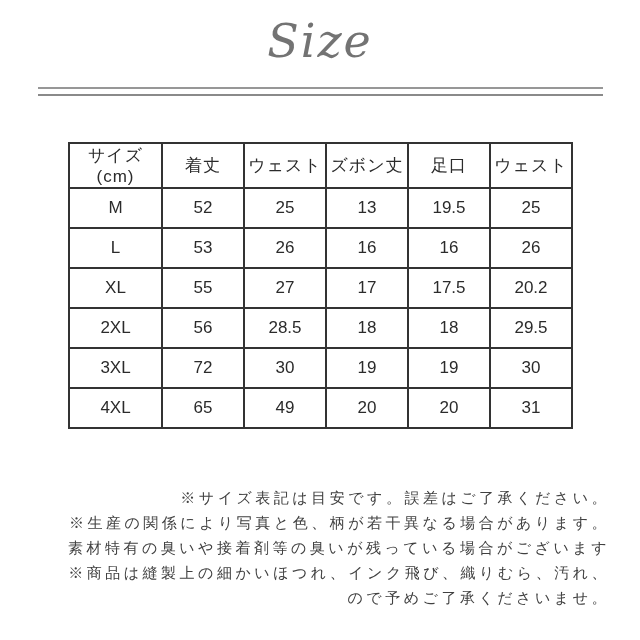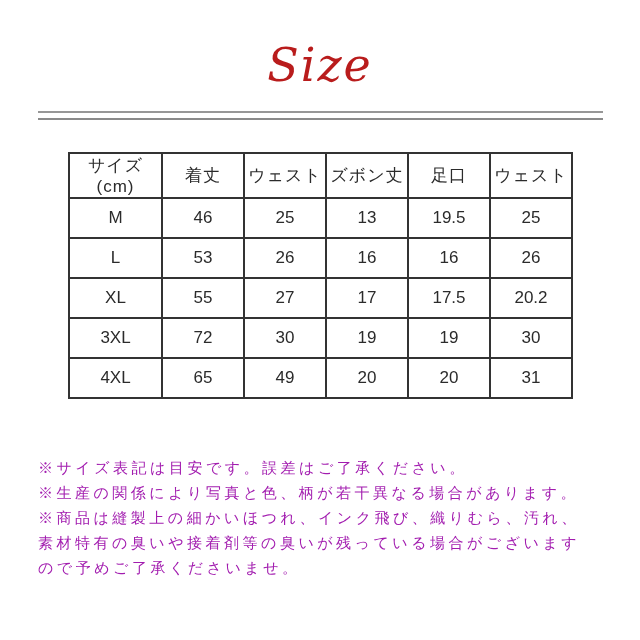--- a/index.html
+++ b/index.html
@@ -14,46 +14,46 @@
     color: #2e2e2e;
     overflow: hidden;
   }
   .page {
     width: 640px;
     height: 640px;
     position: relative;
   }
   .title {
     margin: 0;
-    padding-top: 32px;
+    padding-top: 8px;
     height: 66px;
     line-height: 66px;
     text-align: center;
     font-family: "DejaVu Serif", serif;
     font-style: italic;
     font-weight: 400;
     font-size: 46px;
     letter-spacing: 2px;
-    color: #b91c1c;
+    color: #737373;
   }
   .divider {
     margin: 13px 37px 0 38px;
   }
   .divider .line {
     height: 2px;
     background: #979797;
   }
   .divider .line-bottom {
     margin-top: 5px;
     background: #8a8a8a;
   }
   table.size-table {
     border-collapse: collapse;
     table-layout: fixed;
-    margin: 32px 0 0 68px;
+    margin: 46px 0 0 68px;
     width: 503px;
   }
   .size-table th,
   .size-table td {
     border: 2px solid #333333;
     text-align: center;
     vertical-align: middle;
     font-size: 17px;
     font-weight: 400;
     color: #2b2b2b;
@@ -61,22 +61,23 @@
     height: 38px;
   }
   .size-table thead th {
     letter-spacing: 1px;
   }
   .notes {
     margin: 56px 30px 0 38px;
     font-size: 15px;
     line-height: 25px;
     letter-spacing: 3.5px;
-    color: #a21caf;
+    color: #404040;
     white-space: nowrap;
+    text-align: right;
   }
 </style>
 </head>
 <body>
 
 <div class="page">
 
   <h1 class="title">Size</h1>
 
   <div class="divider">
@@ -99,41 +100,49 @@
         <th>着丈</th>
         <th>ウェスト</th>
         <th>ズボン丈</th>
         <th>足口</th>
         <th>ウェスト</th>
       </tr>
     </thead>
     <tbody>
       <tr>
         <td>M</td>
-        <td>46</td>
+        <td>52</td>
         <td>25</td>
         <td>13</td>
         <td>19.5</td>
         <td>25</td>
       </tr>
       <tr>
         <td>L</td>
         <td>53</td>
         <td>26</td>
         <td>16</td>
         <td>16</td>
         <td>26</td>
       </tr>
       <tr>
         <td>XL</td>
         <td>55</td>
         <td>27</td>
         <td>17</td>
         <td>17.5</td>
         <td>20.2</td>
+      </tr>
+      <tr>
+        <td>2XL</td>
+        <td>56</td>
+        <td>28.5</td>
+        <td>18</td>
+        <td>18</td>
+        <td>29.5</td>
       </tr>
       <tr>
         <td>3XL</td>
         <td>72</td>
         <td>30</td>
         <td>19</td>
         <td>19</td>
         <td>30</td>
       </tr>
       <tr>
@@ -143,18 +152,18 @@
         <td>20</td>
         <td>20</td>
         <td>31</td>
       </tr>
     </tbody>
   </table>
 
   <div class="notes">
     <div>※サイズ表記は目安です。誤差はご了承ください。</div>
     <div>※生産の関係により写真と色、柄が若干異なる場合があります。</div>
+    <div>素材特有の臭いや接着剤等の臭いが残っている場合がございます</div>
     <div>※商品は縫製上の細かいほつれ、インク飛び、織りむら、汚れ、</div>
-    <div>素材特有の臭いや接着剤等の臭いが残っている場合がございます</div>
     <div>ので予めご了承くださいませ。</div>
   </div>
 
 </div>
 
 </body></html>

